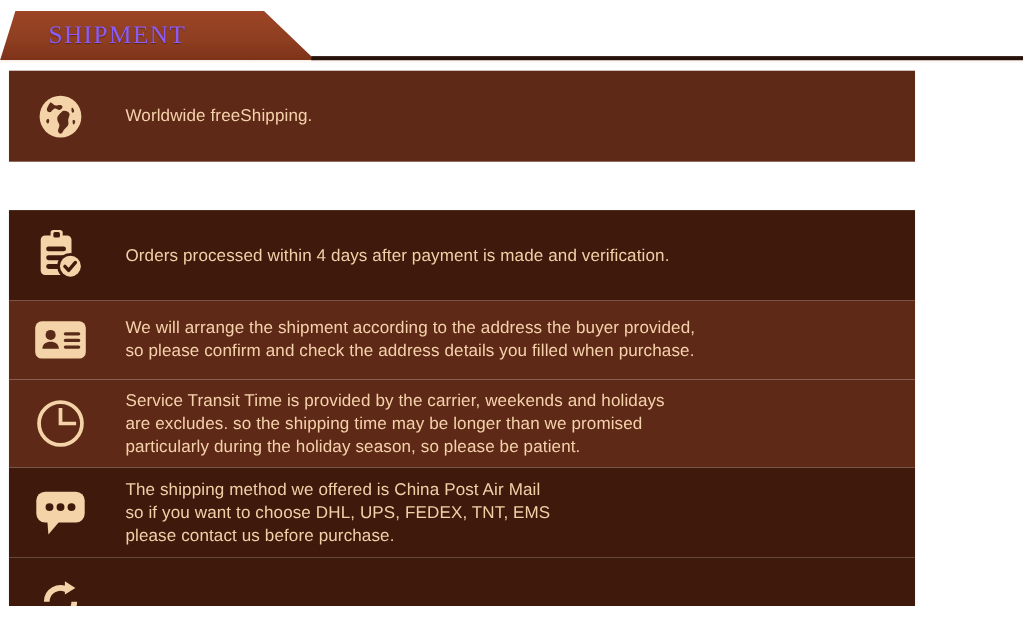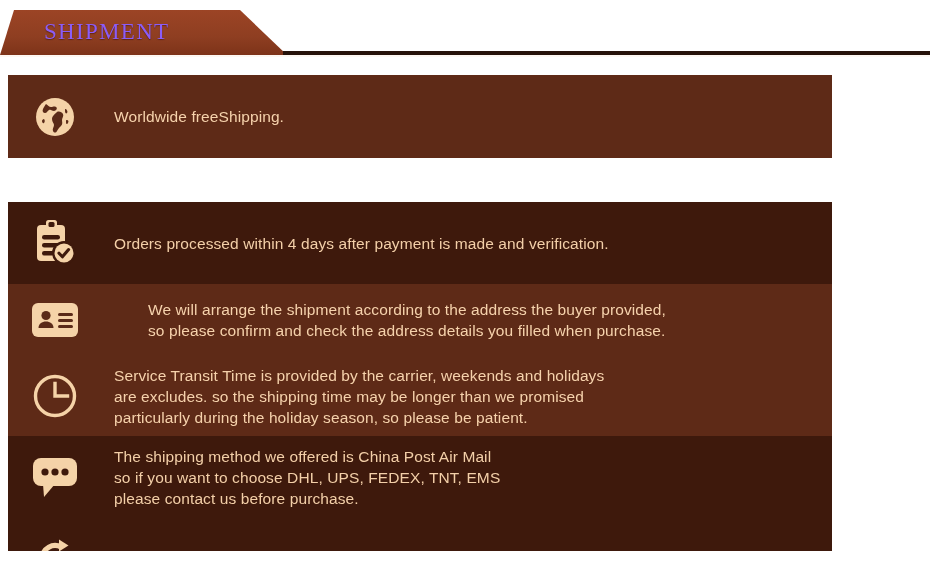--- a/index.html
+++ b/index.html
@@ -91,23 +91,23 @@
     margin-left: 30px;
     color: #f6d2ac;
     font-size: 15.5px;
     line-height: 21px;
     white-space: pre-line;
     letter-spacing: .1px;
   }
   .info-row.even .row-text { color: #f3cfa8; }
 
   
-  #row-0 { height: 83px; margin-top: 11px; }
+  #row-0 { height: 83px; }
   #row-1 { height: 82px; margin-top: 44px; }
-  #row-2 { height: 72px; gap: 34px; }
+  #row-2 { height: 72px; }
   #row-3 { height: 82px; }
   #row-4 { height: 80px; }
   #row-5 { height: 79px; }
 </style>
 </head>
 <body>
 
 <div id="header-banner">
   <div class="banner-shape"></div>
   <div id="banner-title">SHIPMENT</div>

